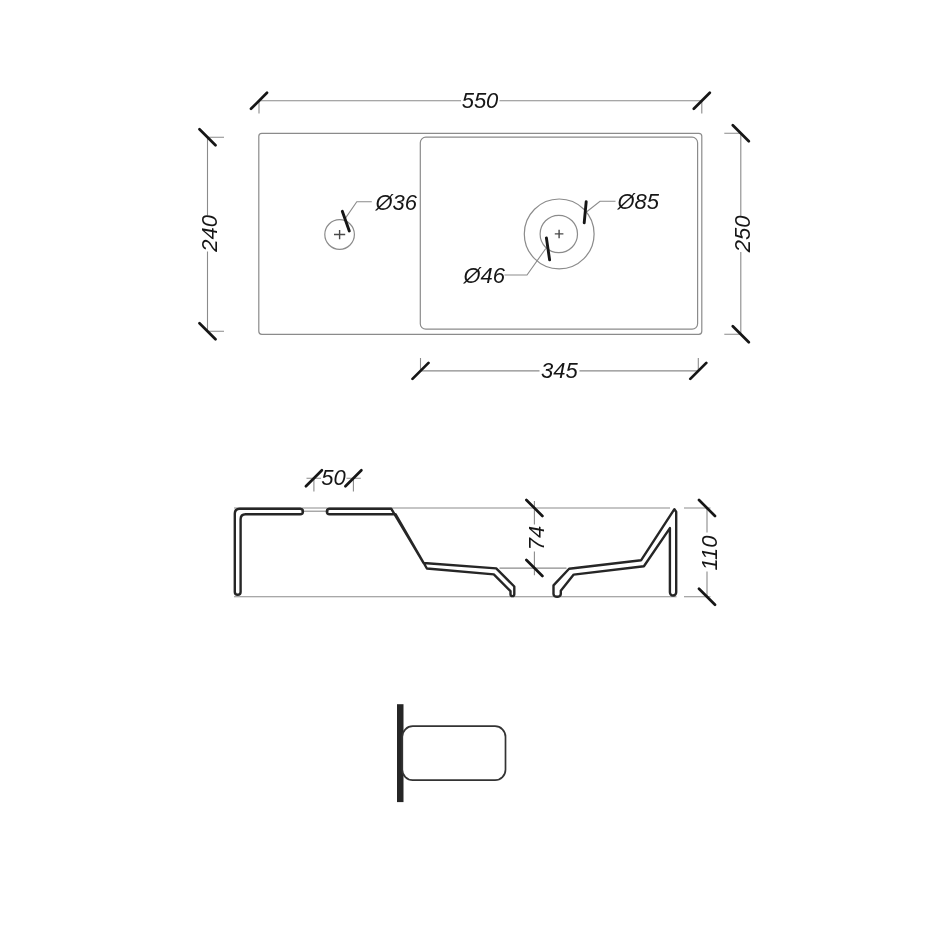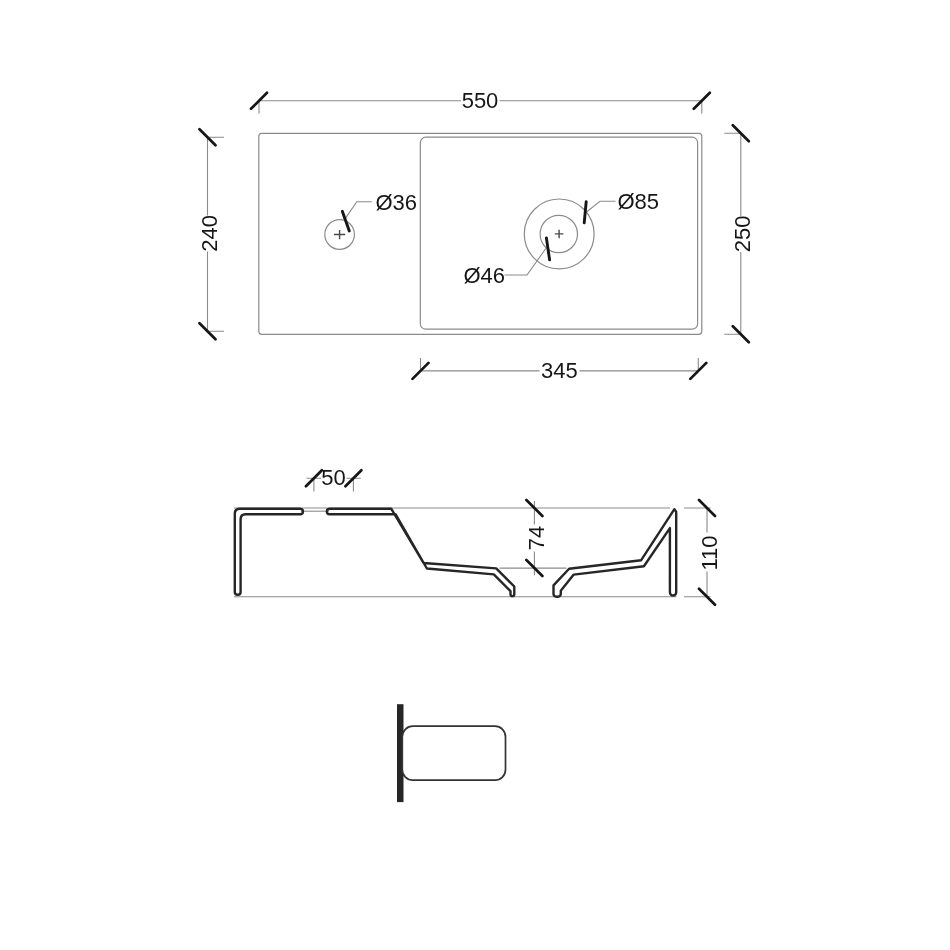--- a/index.html
+++ b/index.html
@@ -1,16 +1,16 @@
 <!DOCTYPE html>
 <html><head>
 <meta charset="utf-8">
 <style>
   html,body{margin:0;padding:0;background:#ffffff;}
-  .page{width:950px;height:808px;position:relative;background:#ffffff;overflow:hidden;}
+  .page{width:950px;height:808px;position:relative;background:#ffffff;overflow:hidden;font-style:italic;}
   text{font-family:"Liberation Sans",sans-serif;fill:#161616;}
 </style>
 </head>
 <body>
 <div class="page">
 <svg width="950" height="950" viewBox="0 0 950 950" xmlns="http://www.w3.org/2000/svg">
   <rect x="0" y="0" width="950" height="950" fill="#ffffff"></rect>
 
   <g>
     <rect x="258.8" y="133.3" width="443" height="201" rx="3" fill="none" stroke="#8b8b8b" stroke-width="1.2"></rect>

